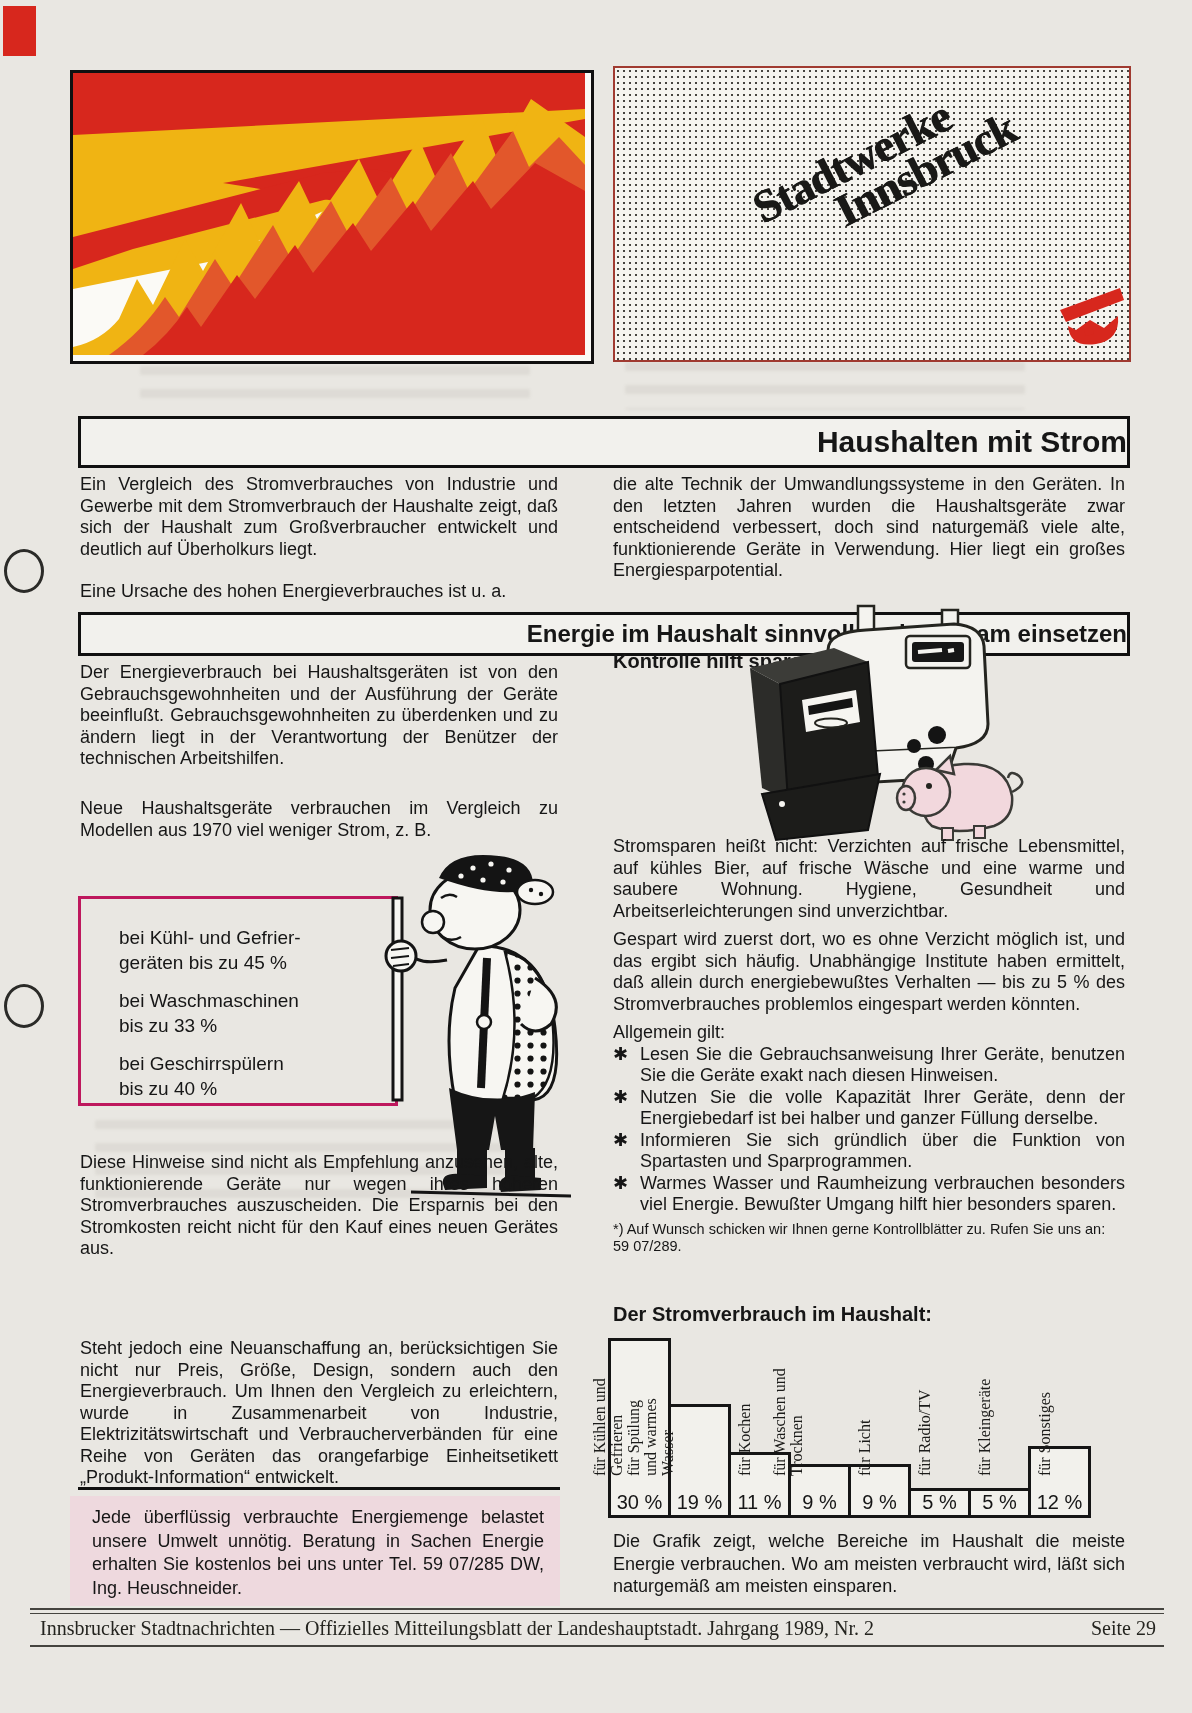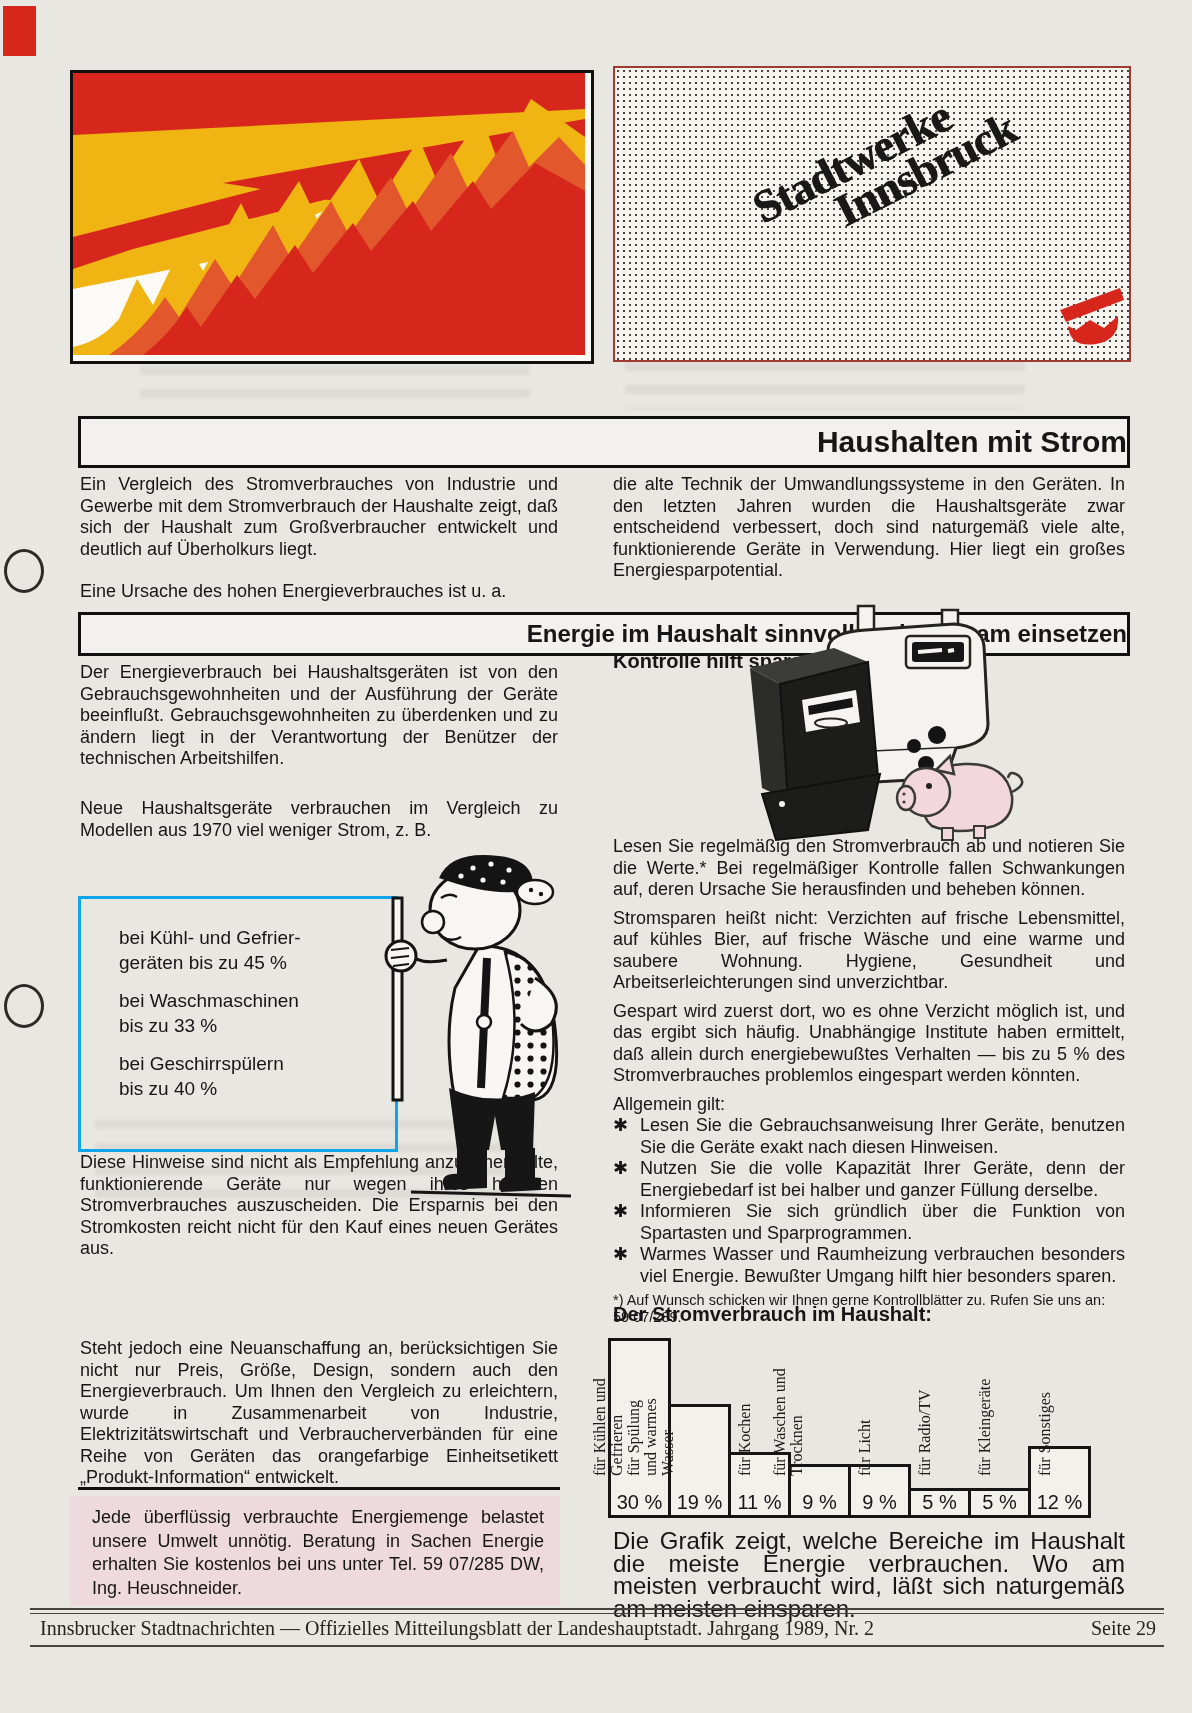--- a/index.html
+++ b/index.html
@@ -23,21 +23,21 @@
   .logo-line2{margin:-6px 0 0 72px;}
   .emblem{position:absolute;left:443px;top:218px;width:66px;height:64px;}
   
   .rulebox{border:3px solid #101010;background:rgba(250,249,245,.55);text-align:right;font-weight:700;}
   .title1{left:78px;top:416px;width:1046px;height:46px;font-size:30px;line-height:45px;}
   .title2{left:78px;top:612px;width:1046px;height:38px;font-size:24px;line-height:37px;}
   
   .colL{left:80px;width:478px;}
   .colR{left:613px;width:512px;}
   .mt8{margin-top:21px;}
-  .savings-box{left:78px;top:896px;width:320px;height:256px;border:3px solid #0ea5e9;box-sizing:border-box;
+  .savings-box{left:78px;top:896px;width:320px;height:210px;border:3px solid #be185d;box-sizing:border-box;
                padding:26px 8px 0 38px;}
   .savings-item{white-space:pre-line;font-size:19px;line-height:25px;margin-bottom:13px;}
   .hr-left{left:78px;top:1487px;width:482px;height:3px;background:#101010;}
   .pink-box{left:70px;top:1496px;width:490px;height:110px;background:#eed9de;box-sizing:border-box;
             padding:10px 16px 0 22px;font-size:18px;line-height:23.5px;text-align:justify;}
   .subhead{font-weight:700;font-size:20px;}
   .rflow p{margin:0 0 7px 0;font-size:18px;line-height:21.5px;text-align:justify;}
   .list-intro{font-size:18px;line-height:21.5px;}
   .bullets{margin:0;padding:0;list-style:none;}
   .bullets li{position:relative;padding-left:27px;font-size:18px;line-height:21.5px;text-align:justify;}
@@ -46,21 +46,21 @@
   
   .chart-heading{left:613px;top:1303px;font-weight:700;font-size:20px;}
   .chart{left:608px;top:1322px;width:483px;height:196px;display:flex;align-items:flex-end;}
   .bar-cell{position:relative;width:63px;height:196px;flex:0 0 auto;}
   .bar-cell + .bar-cell{margin-left:-3px;}
   .bar-rect{position:absolute;left:0;right:0;bottom:0;background:#f2f1ec;border:3px solid #151515;box-sizing:border-box;z-index:1;}
   .vlabel{position:absolute;bottom:42px;width:175px;transform:rotate(-90deg);transform-origin:0 100%;
           font-family:"Liberation Serif",serif;font-size:16px;line-height:17px;white-space:pre-line;
           text-align:left;z-index:2;color:#1b1b19;}
   .pct{position:absolute;left:0;right:0;bottom:4px;text-align:center;font-size:20px;z-index:2;}
-  .chart-caption{left:613px;top:1530px;width:512px;font-size:24px;line-height:22.5px;text-align:justify;}
+  .chart-caption{left:613px;top:1530px;width:512px;font-size:18px;line-height:22.5px;text-align:justify;}
   
   .footer{left:30px;top:1608px;width:1134px;border-top:2px solid #45443f;}
   .footer-inner{border-top:1.5px solid #45443f;margin-top:3px;border-bottom:2px solid #45443f;
                 display:flex;justify-content:space-between;align-items:baseline;
                 padding:3px 8px 5px 10px;font-family:"Liberation Serif",serif;font-size:20px;color:#24241f;text-align:center;}
 </style>
 </head>
 <body>
 
 <div id="page">
@@ -201,21 +201,20 @@
       <circle cx="188" cy="190" r="1.6" fill="#3a3a36"></circle>
         <circle cx="188" cy="198" r="1.6" fill="#3a3a36"></circle>
       <circle cx="213" cy="182" r="3" fill="#24241f"></circle>
       <rect x="226" y="224" width="11" height="12" fill="#f2d8dd" stroke="#3a3a36" stroke-width="2"></rect>
       <rect x="258" y="222" width="11" height="12" fill="#f2d8dd" stroke="#3a3a36" stroke-width="2"></rect>
       <path d="M296 188 q16 -8 7 -16 q-9 -7 -11 2" fill="none" stroke="#3a3a36" stroke-width="2.5"></path>
     </g>
   </svg>
 
   <div class="abs colR rflow" style="top:836px;">
-    <p>Lesen Sie regelmäßig den Stromverbrauch ab und notieren Sie die Werte.* Bei regelmäßiger Kontrolle fallen Schwankungen auf, deren Ursache Sie herausfinden und beheben können.</p>
     <p>Stromsparen heißt nicht: Verzichten auf frische Lebensmittel, auf kühles Bier, auf frische Wäsche und eine warme und saubere Wohnung. Hygiene, Gesundheit und Arbeitserleichterungen sind unverzichtbar.</p>
     <p>Gespart wird zuerst dort, wo es ohne Verzicht möglich ist, und das ergibt sich häufig. Unabhängige Institute haben ermittelt, daß allein durch energiebewußtes Verhalten — bis zu 5 % des Stromverbrauches problemlos eingespart werden könnten.</p>
     <div class="list-intro">Allgemein gilt:</div>
     <ul class="bullets">
       <li><span class="marker">✱</span><span>Lesen Sie die Gebrauchsanweisung Ihrer Geräte, benutzen Sie die Geräte exakt nach diesen Hinweisen.</span></li>
       <li><span class="marker">✱</span><span>Nutzen Sie die volle Kapazität Ihrer Geräte, denn der Energiebedarf ist bei halber und ganzer Füllung derselbe.</span></li>
       <li><span class="marker">✱</span><span>Informieren Sie sich gründlich über die Funktion von Spartasten und Sparprogrammen.</span></li>
       <li><span class="marker">✱</span><span>Warmes Wasser und Raumheizung verbrauchen besonders viel Energie. Bewußter Umgang hilft hier besonders sparen.</span></li>
     </ul>
     <div class="footnote">*) Auf Wunsch schicken wir Ihnen gerne Kontrollblätter zu. Rufen Sie uns an: 59 07/289.</div>

